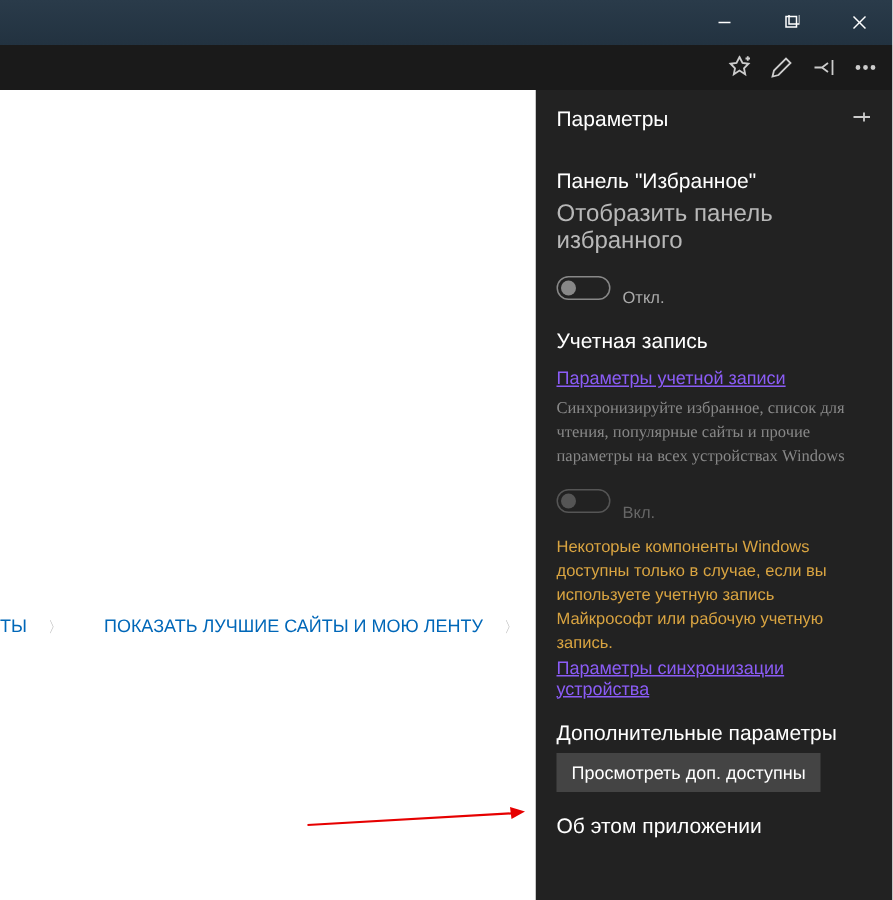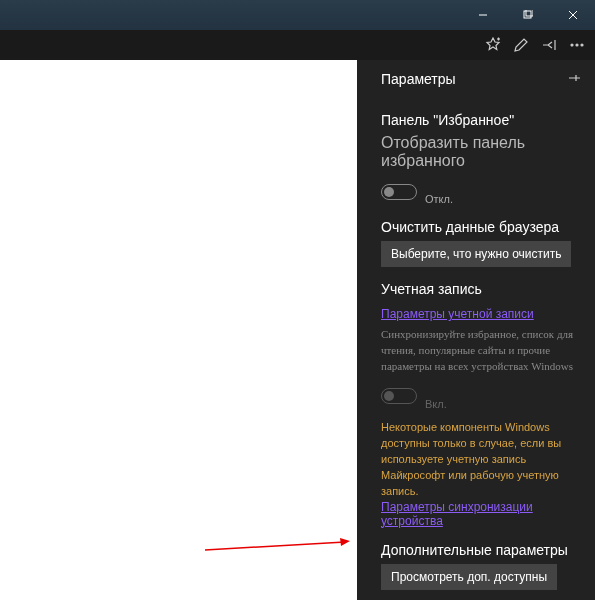--- a/index.html
+++ b/index.html
@@ -10,21 +10,21 @@
   .win-btn svg { width: 10px; height: 10px; stroke: #fff; stroke-width: 1; fill: none; }
   .tabbar { height: 30px; background: #1a1a1a; display: flex; justify-content: flex-end; align-items: center; padding-right: 4px; }
   .tab-icon { width: 28px; height: 28px; display: flex; align-items: center; justify-content: center; color: #ccc; }
   .tab-icon svg { width: 16px; height: 16px; stroke: #ccc; stroke-width: 1.2; fill: none; }
   .content { position: absolute; top: 60px; bottom: 0; left: 0; right: 0; display: flex; }
   .main { flex: 1; background: #fff; position: relative; overflow: hidden; }
   .main-links { position: absolute; top: 350px; left: 0; white-space: nowrap; font-size: 12px; color: #0067b8; }
   .main-links span { margin-right: 12px; }
   .main-links .chev { color: #bbb; margin-left: 2px; font-size: 10px; }
   .arrow { position: absolute; top: 476px; left: 200px; width: 150px; height: 20px; }
-  .panel { width: 238px; background: #222; color: #ddd; font-size: 12px; padding: 0 14px 14px 24px; overflow-y: auto; }
+  .panel { width: 238px; background: #222; color: #ddd; font-size: 12px; padding: 0 14px 14px 14px; overflow-y: auto; }
   .panel::-webkit-scrollbar { width: 0; }
   .panel-header { display: flex; align-items: center; justify-content: space-between; height: 38px; font-size: 14px; color: #fff; }
   .pin svg { width: 14px; height: 14px; stroke: #ccc; stroke-width: 1.2; fill: none; }
   .section { margin-top: 14px; }
   .section h3 { font-size: 14px; font-weight: 400; color: #fff; margin-bottom: 6px; }
   .sub { font-size: 16px; color: #b8b8b8; margin-bottom: 8px; }
   .toggle { display: flex; align-items: center; gap: 8px; margin-top: 4px; }
   .toggle-track { width: 36px; height: 16px; border: 1px solid #888; border-radius: 8px; position: relative; background: #222; }
   .toggle-thumb { width: 10px; height: 10px; border-radius: 50%; background: #888; position: absolute; top: 2px; left: 2px; }
   .toggle-label { font-size: 11px; color: #aaa; margin-top: 15px; }
@@ -82,20 +82,24 @@
         <svg viewBox="0 0 16 16">
           <circle cx="3" cy="8" r="1" fill="#ccc"></circle>
           <circle cx="8" cy="8" r="1" fill="#ccc"></circle>
           <circle cx="13" cy="8" r="1" fill="#ccc"></circle>
         </svg>
       </div>
   </div>
 
   <div class="content">
     <div class="main">
+      <div class="main-links">
+        <span><span>ТЫ</span><span class="chev">〉</span></span>
+        <span><span>ПОКАЗАТЬ ЛУЧШИЕ САЙТЫ И МОЮ ЛЕНТУ</span><span class="chev">〉</span></span>
+      </div>
       <svg class="arrow" viewBox="0 0 150 20">
         <line x1="5" y1="14" x2="145" y2="6" stroke="#e60000" stroke-width="1.5"></line>
         <polygon points="150,5 140,2 141,10" fill="#e60000"></polygon>
       </svg>
     </div>
 
     <div class="panel">
       <div class="panel-header">
         <span>Параметры</span>
         <span class="pin"><svg viewBox="0 0 14 14">
@@ -107,24 +111,20 @@
         <h3>Панель "Избранное"</h3>
         <div class="sub">Отобразить панель избранного</div>
         <div class="toggle">
           <div class="toggle-track">
               <div class="toggle-thumb"></div>
             </div>
           <span class="toggle-label">Откл.</span>
         </div>
       </div>
 
-      <div class="section">
-        <h3>Очистить данные браузера</h3>
-        <button class="btn">Выберите, что нужно очистить</button>
-      </div>
 
       <div class="section">
         <h3>Учетная запись</h3>
         <a class="link">Параметры учетной записи</a>
         <div class="muted">Синхронизируйте избранное, список для чтения, популярные сайты и прочие параметры на всех устройствах Windows</div>
         <div class="toggle disabled" style="margin-top:8px">
           <div class="toggle-track">
               <div class="toggle-thumb"></div>
             </div>
           <span class="toggle-label">Вкл.</span>

